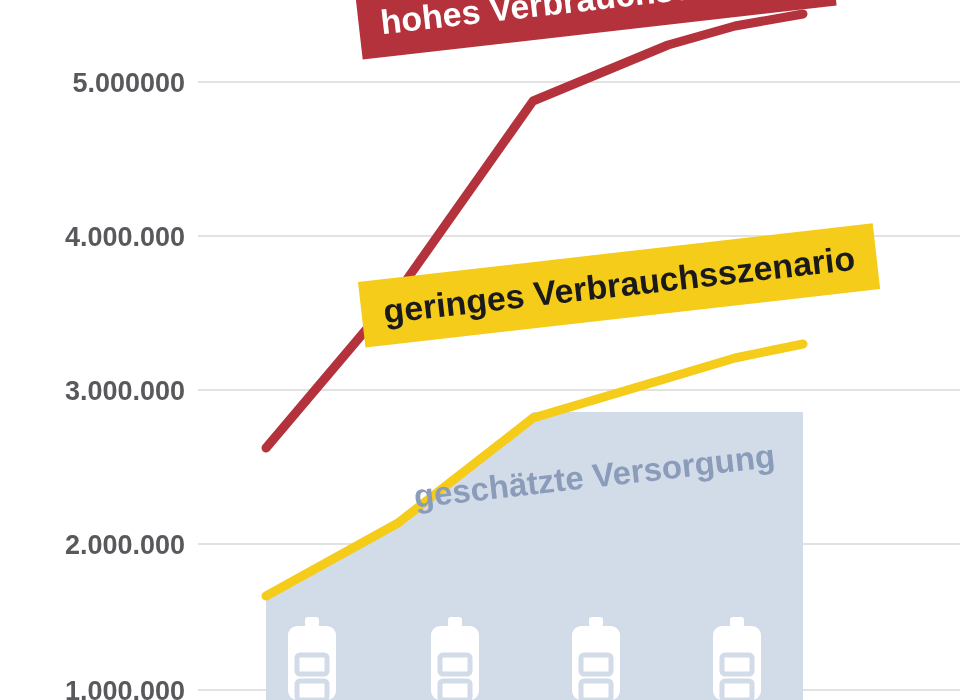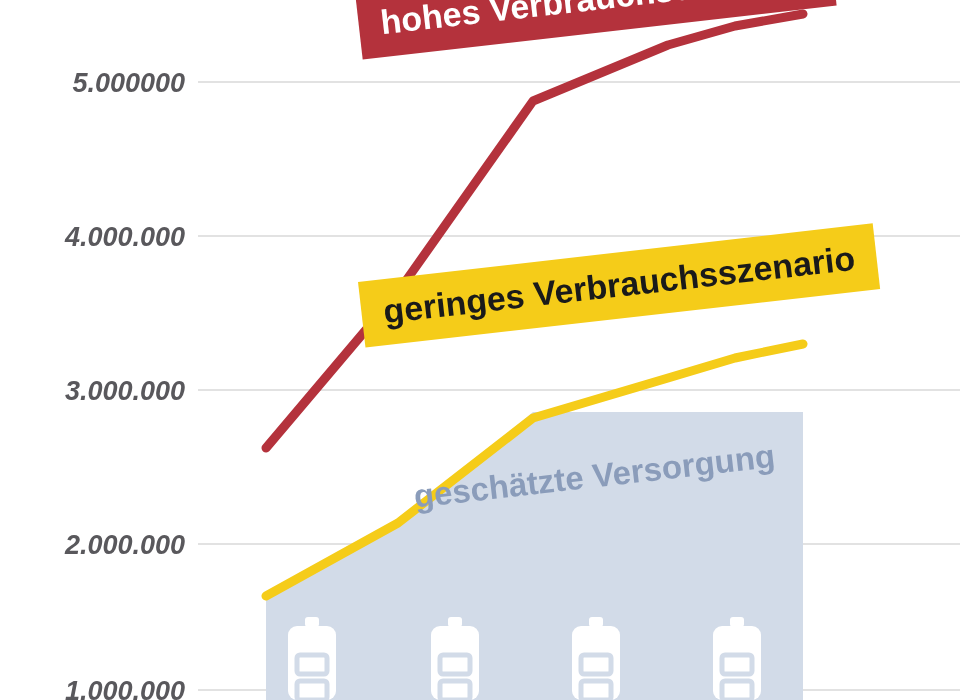--- a/index.html
+++ b/index.html
@@ -17,21 +17,20 @@
     overflow: hidden;
     background: #ffffff;
   }
   
   #plot {
     position: absolute;
     left: 0;
     top: 0;
     width: 800px;
     height: 700px;
-    font-style: italic;
   }
   svg.chart {
     display: block;
     width: 960px;
     height: 700px;
   }
   .gridline {
     stroke: #d9d9d9;
     stroke-width: 1.6;
   }

